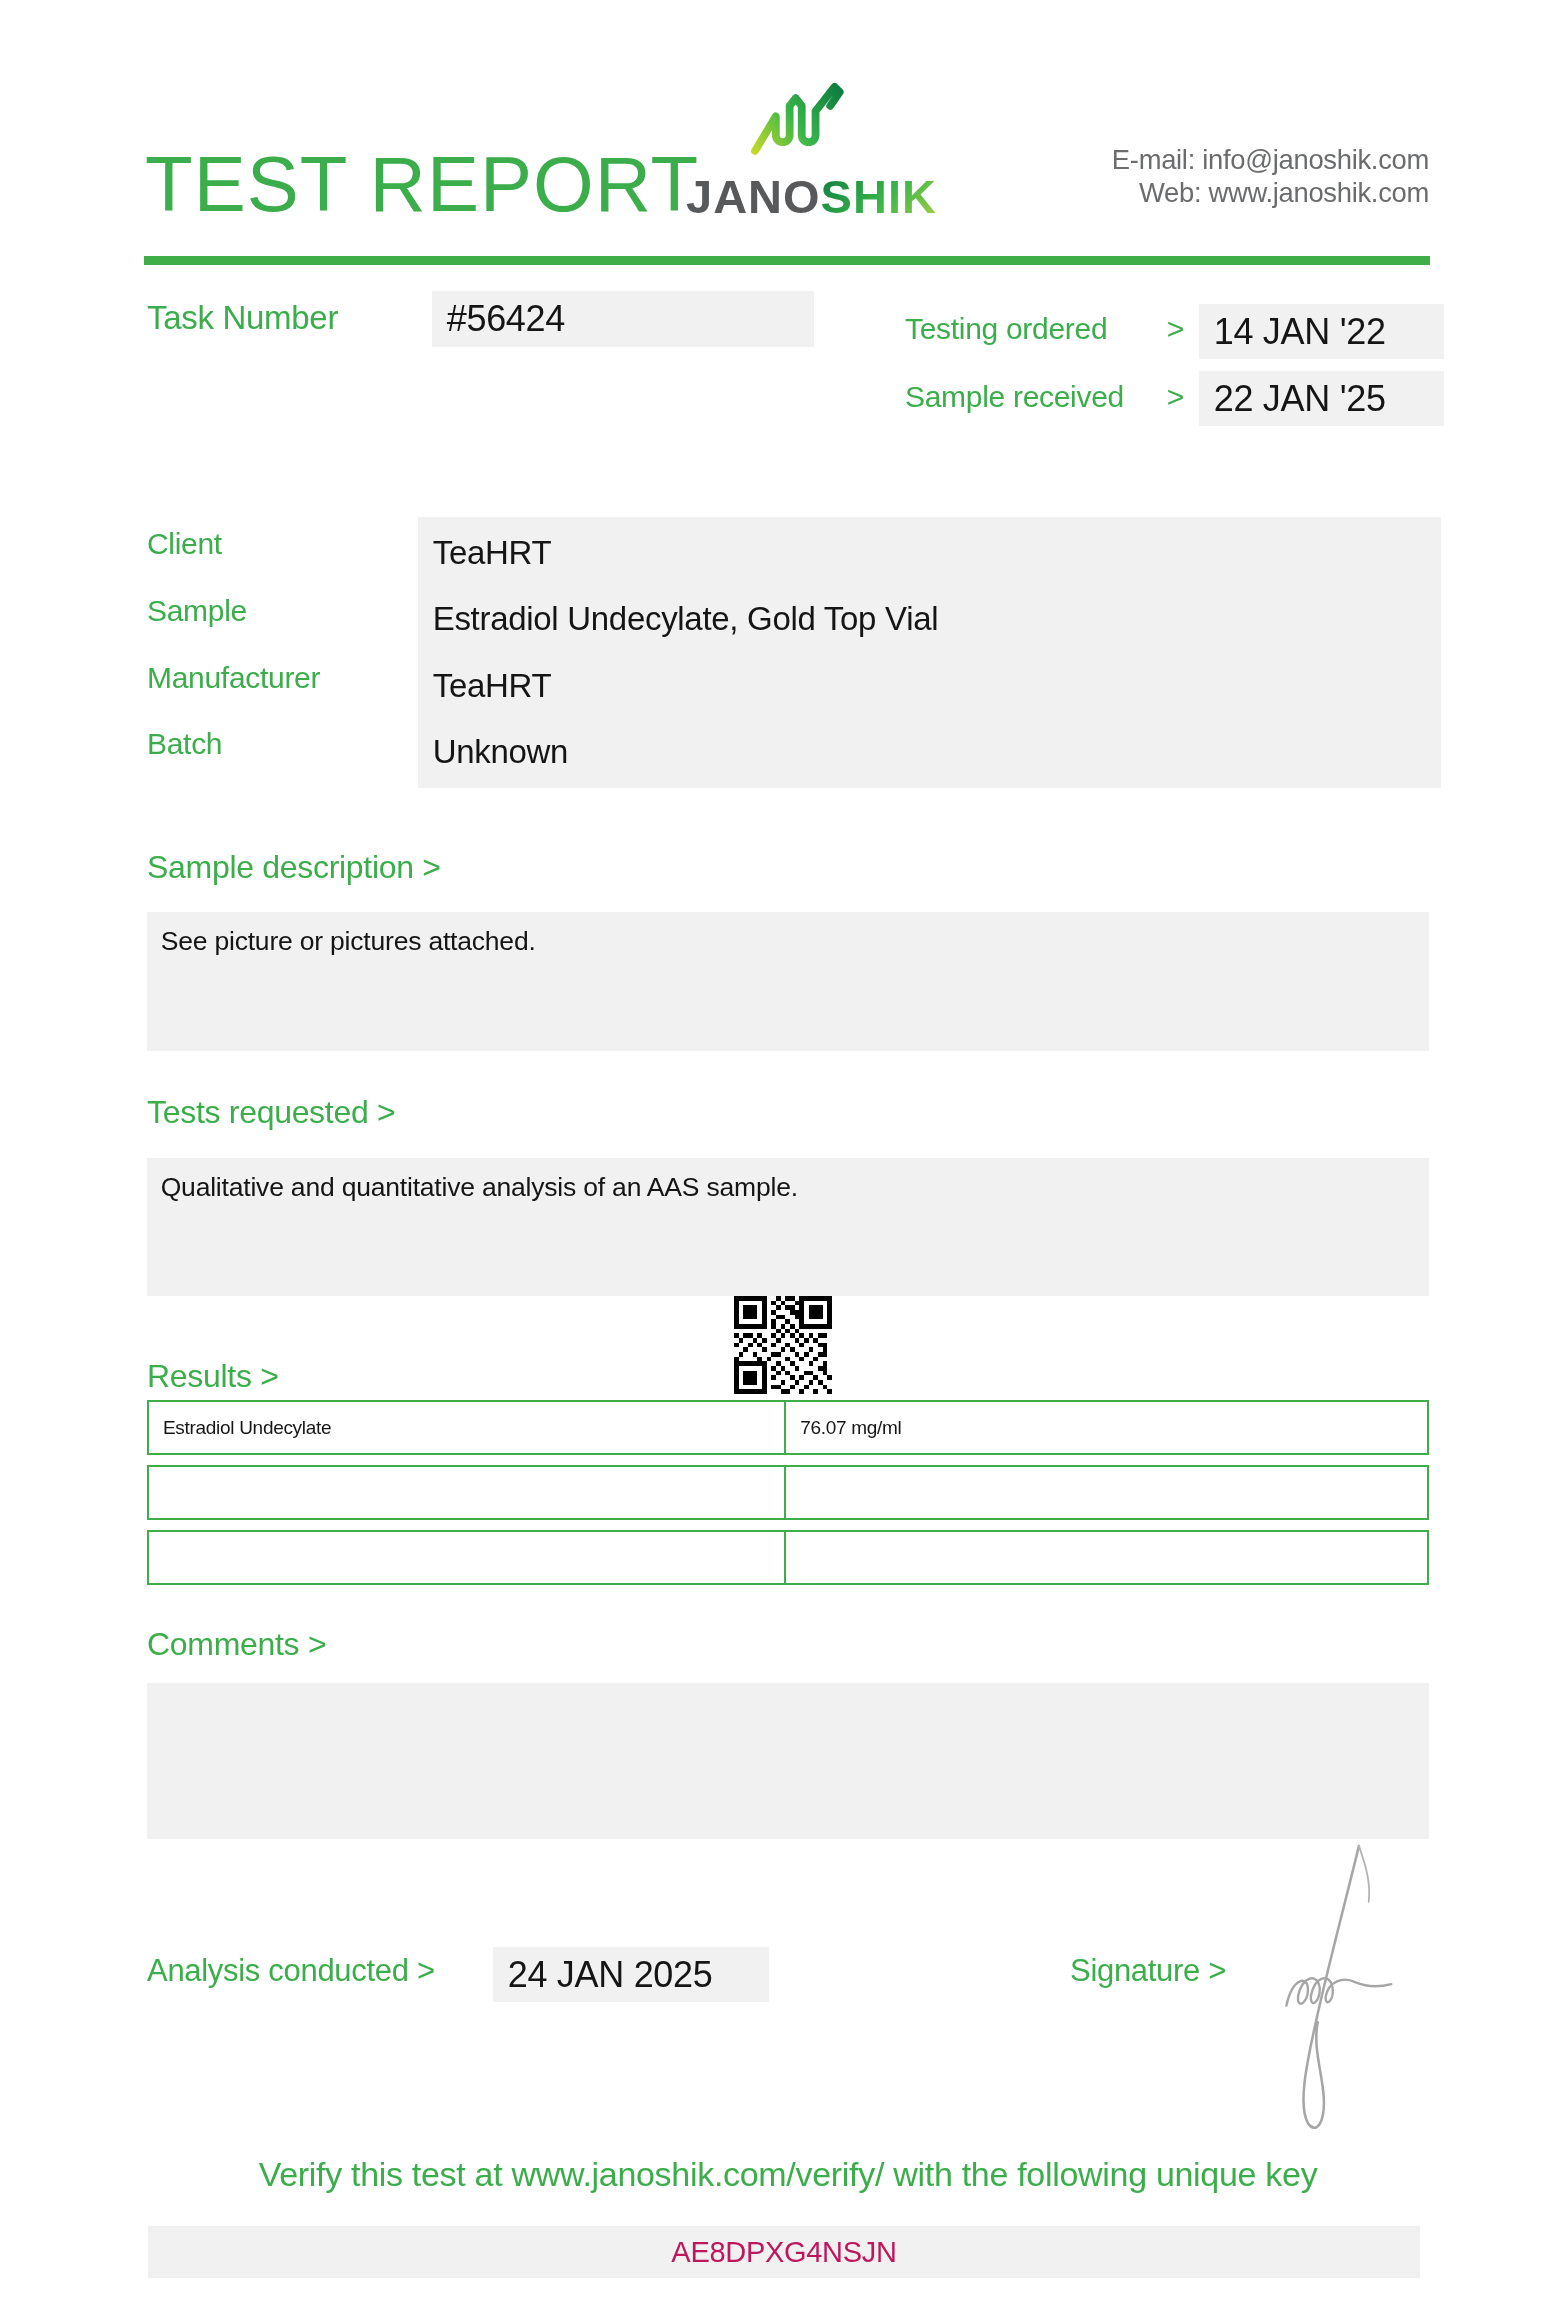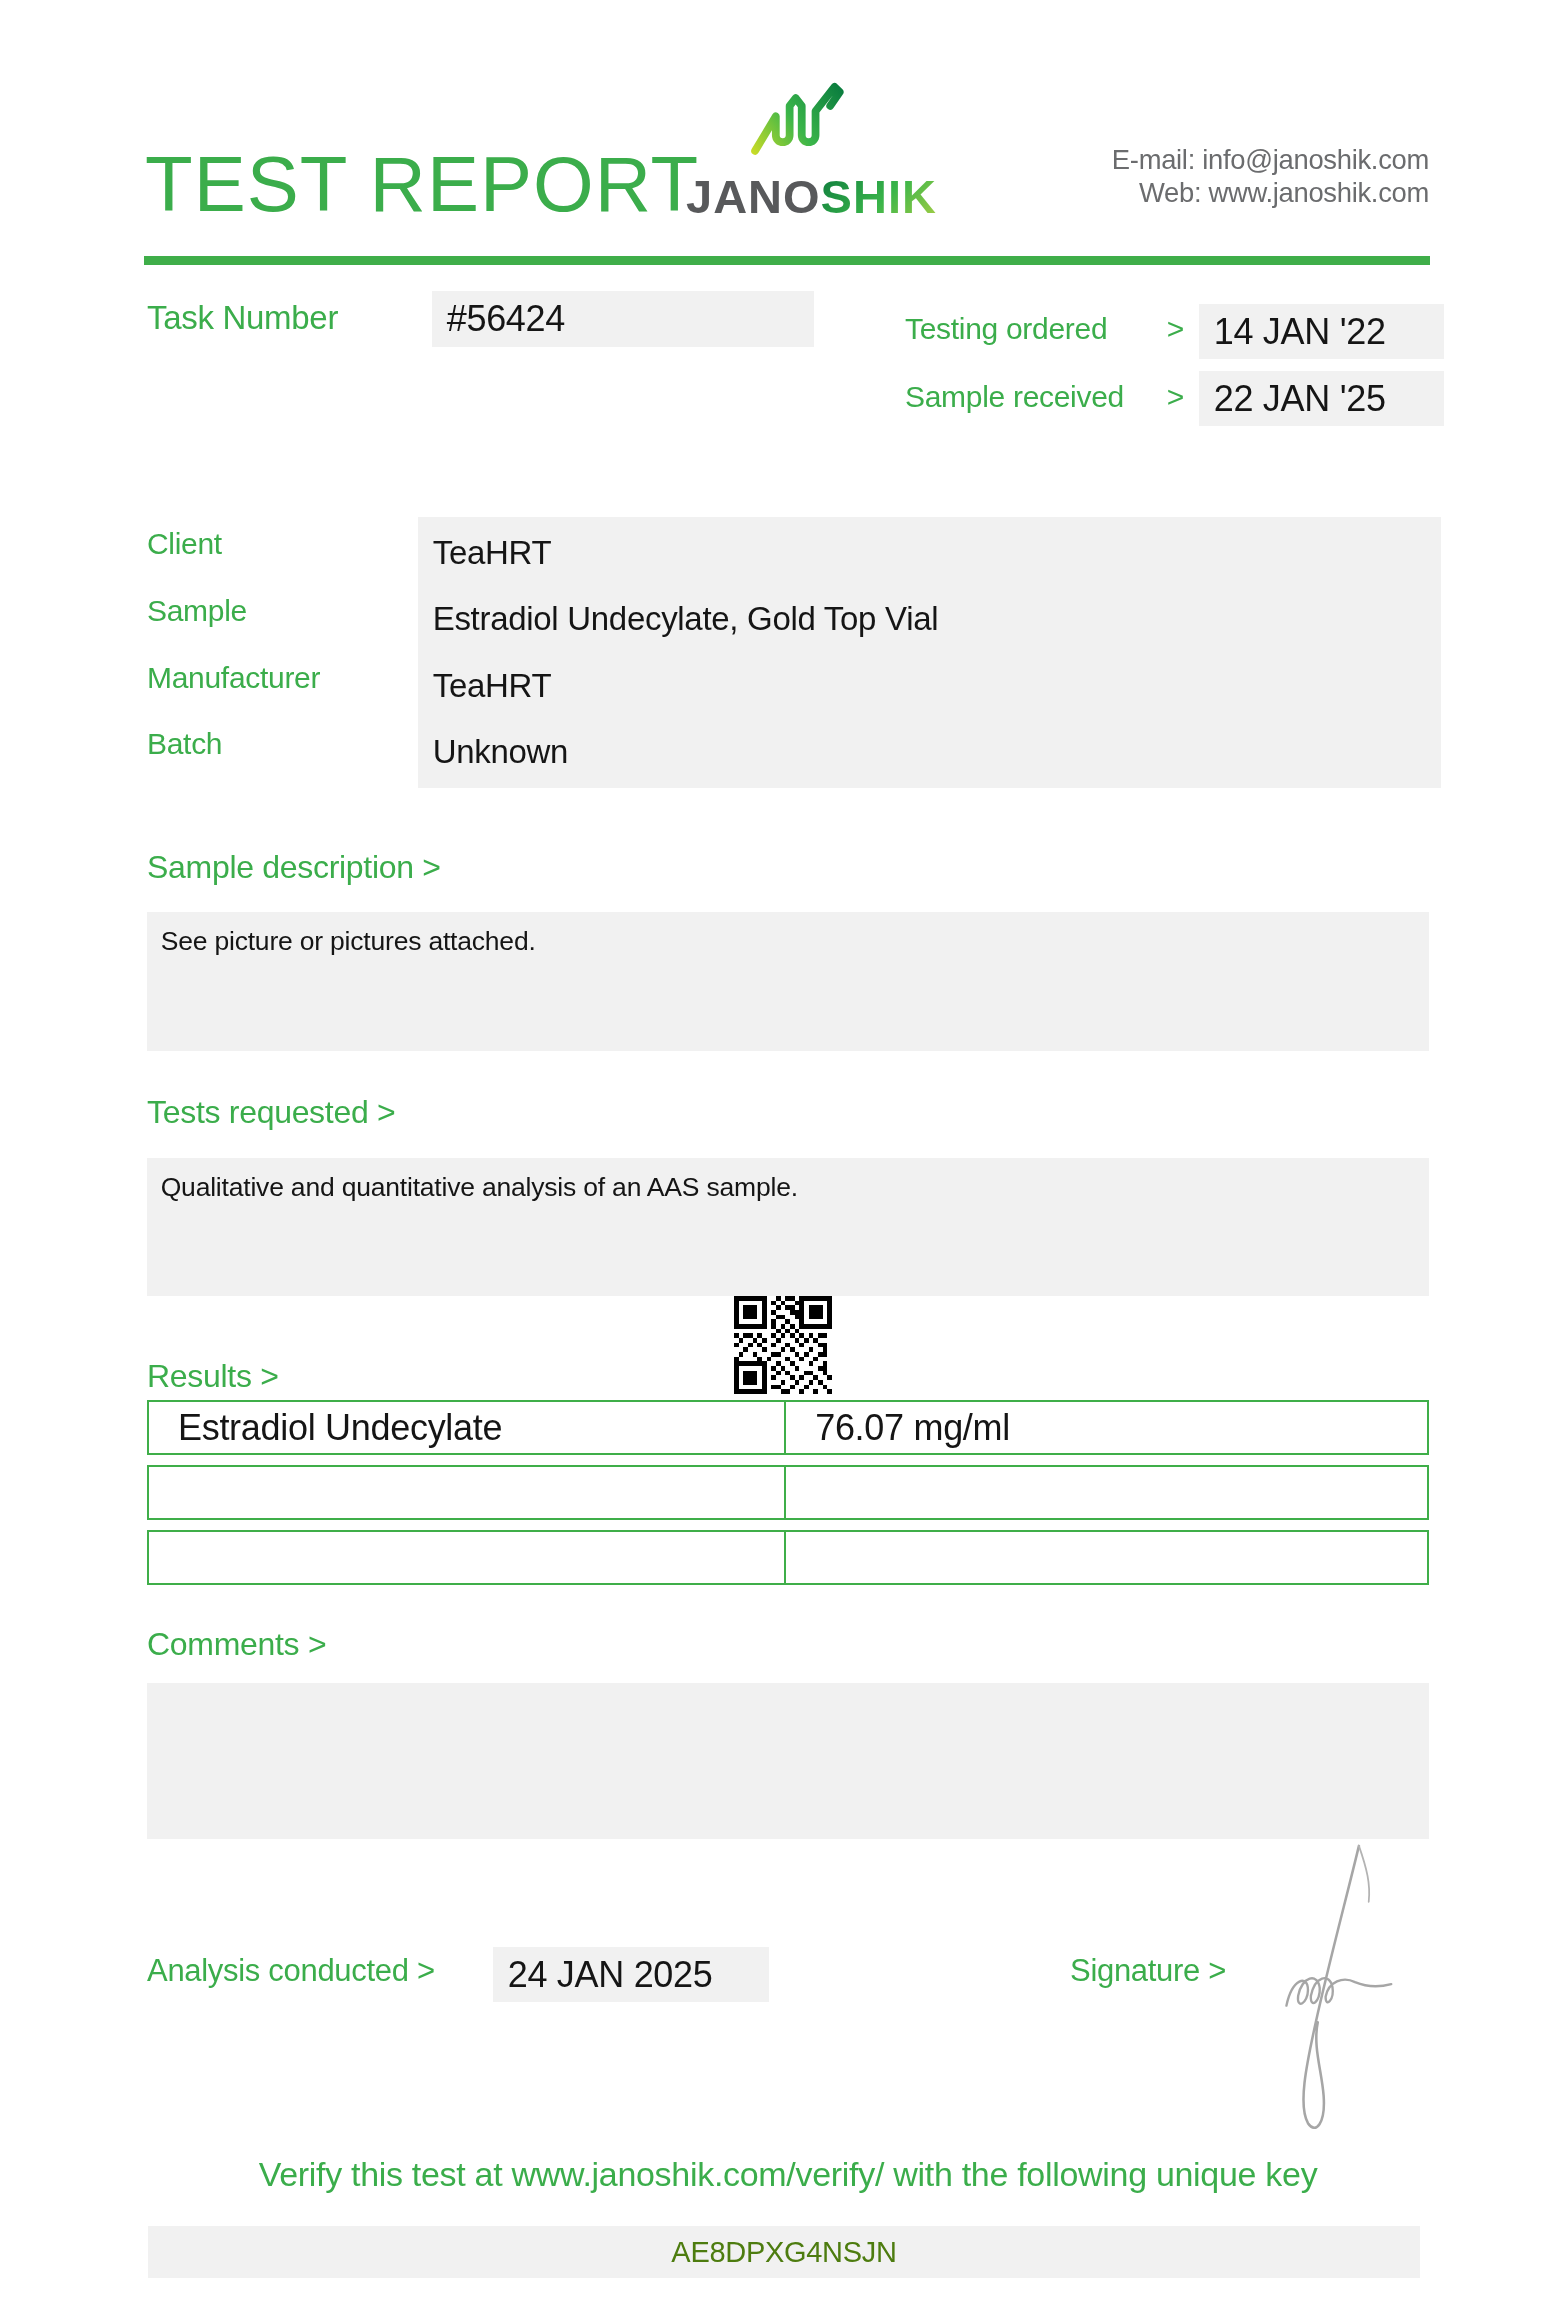--- a/index.html
+++ b/index.html
@@ -58,37 +58,37 @@
   .tests-box{top:1158px;height:138px;}
   .results-head{left:147px;top:1358px;}
   .comments-head{left:147px;top:1626px;}
   .comments-box{top:1683px;height:156px;}
 
   .qr{position:absolute;left:734px;top:1296px;width:98px;height:98px;}
 
   
   .rtable{position:absolute;left:147px;top:1400px;width:1282px;display:flex;flex-direction:column;gap:9.8px;}
   .rrow{display:flex;border:2.9px solid #3fae49;height:51px;box-sizing:content-box;background:#fff;}
-  .rcell{display:flex;align-items:center;font-size:36px;color:#151515;padding-left:29px;box-sizing:border-box;}
+  .rcell{display:flex;align-items:center;font-size:19px;color:#151515;padding-left:14px;box-sizing:border-box;}
   .rname{width:49.7%;}
   .rvalue{flex:1;border-left:2.9px solid #3fae49;}
 
   
   .analysis-label{left:147px;top:1953px;font-size:31px;}
   .analysis-box{left:493px;top:1947px;width:261px;height:55px;}
   .signature-label{left:1070px;top:1953px;font-size:31px;}
   .signature{position:absolute;left:1257px;top:1841px;width:147px;height:294px;}
 
   .verify-text{
     position:absolute;left:147px;top:2155px;width:1282px;text-align:center;
     color:#3bad4b;font-size:34px;white-space:nowrap;
   }
   .key-box{
     position:absolute;left:148px;top:2226px;width:1272px;height:52px;background:#f1f1f1;
-    display:flex;align-items:center;justify-content:center;font-size:29px;color:#4d7c0f;
+    display:flex;align-items:center;justify-content:center;font-size:29px;color:#be185d;
   }
 </style>
 </head>
 <body>
 
 <div class="page">
 
   <div class="report-title">TEST REPORT</div>
 
   <div class="logo">

